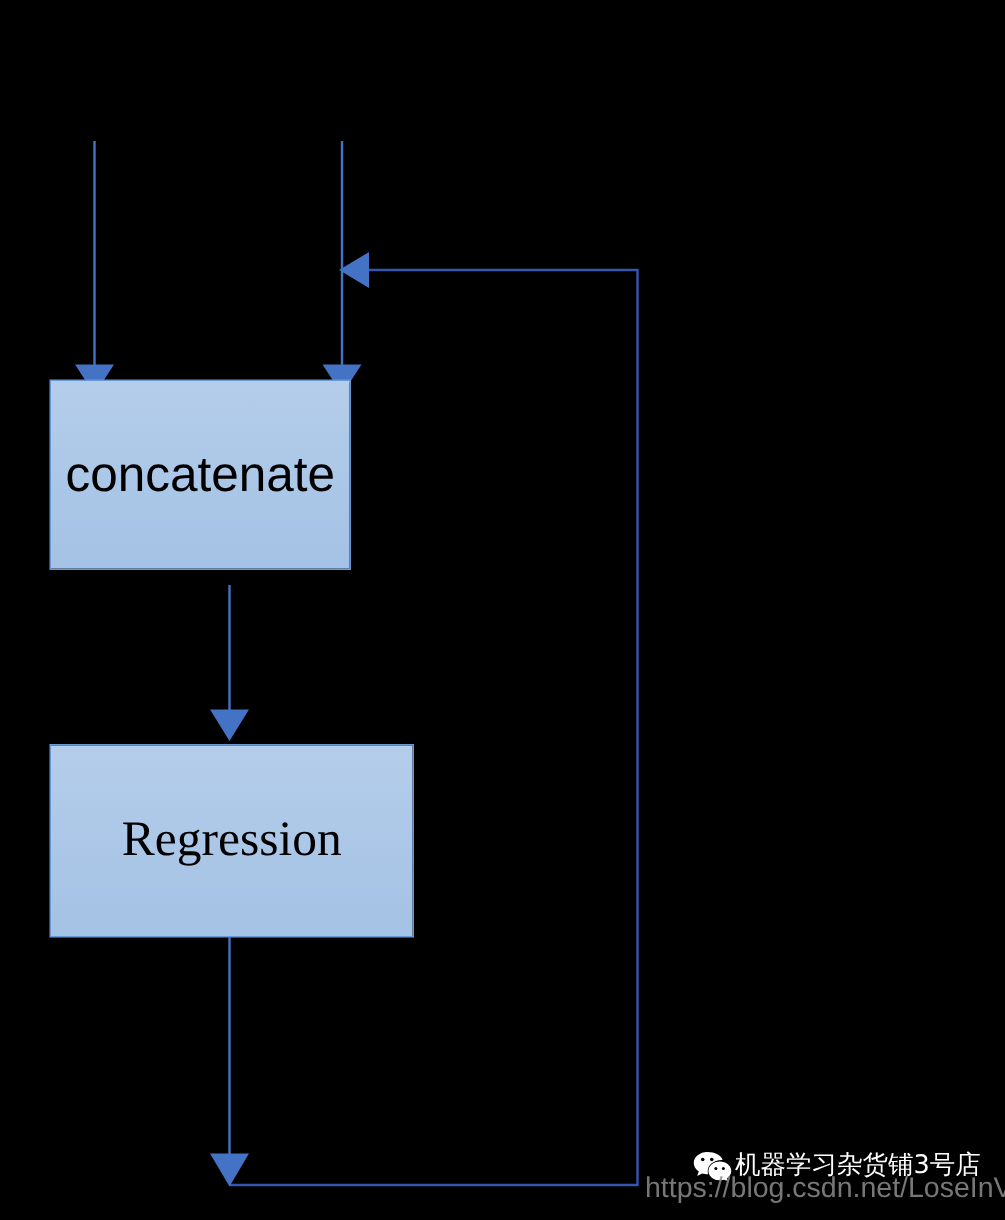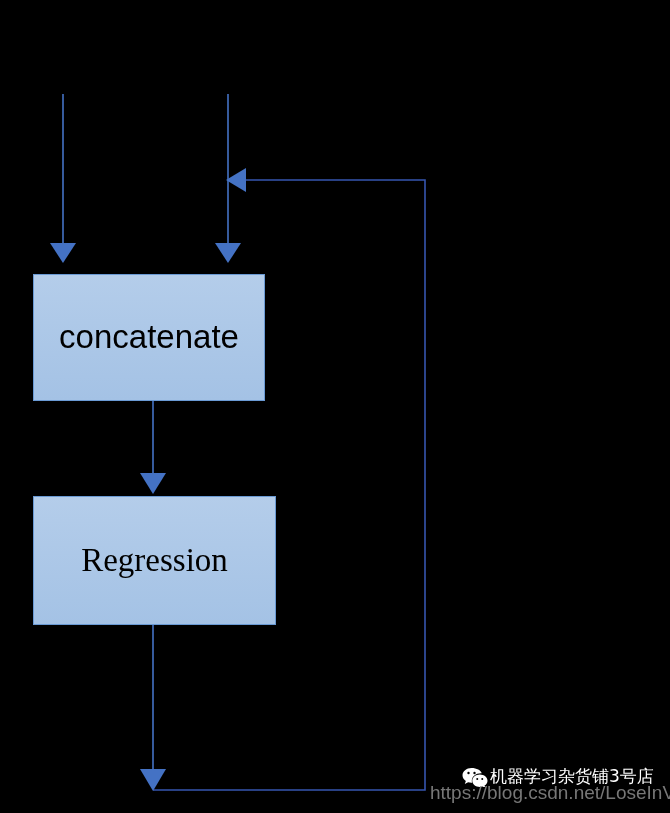--- a/index.html
+++ b/index.html
@@ -42,22 +42,22 @@
   }
   .node-label {
     display: block;
     width: 100%;
     padding: 0 6px;
     box-sizing: border-box;
     word-break: break-word;
   }
   #node-concatenate {
     left: 33px;
-    top: 274px;
-    width: 232px;
+    top: 253px;
+    width: 201px;
     height: 127px;
   }
   #node-regression {
     left: 33px;
     top: 496px;
     width: 243px;
     height: 129px;
     font-family: Liberation Serif, serif;
   }
   #watermark {

